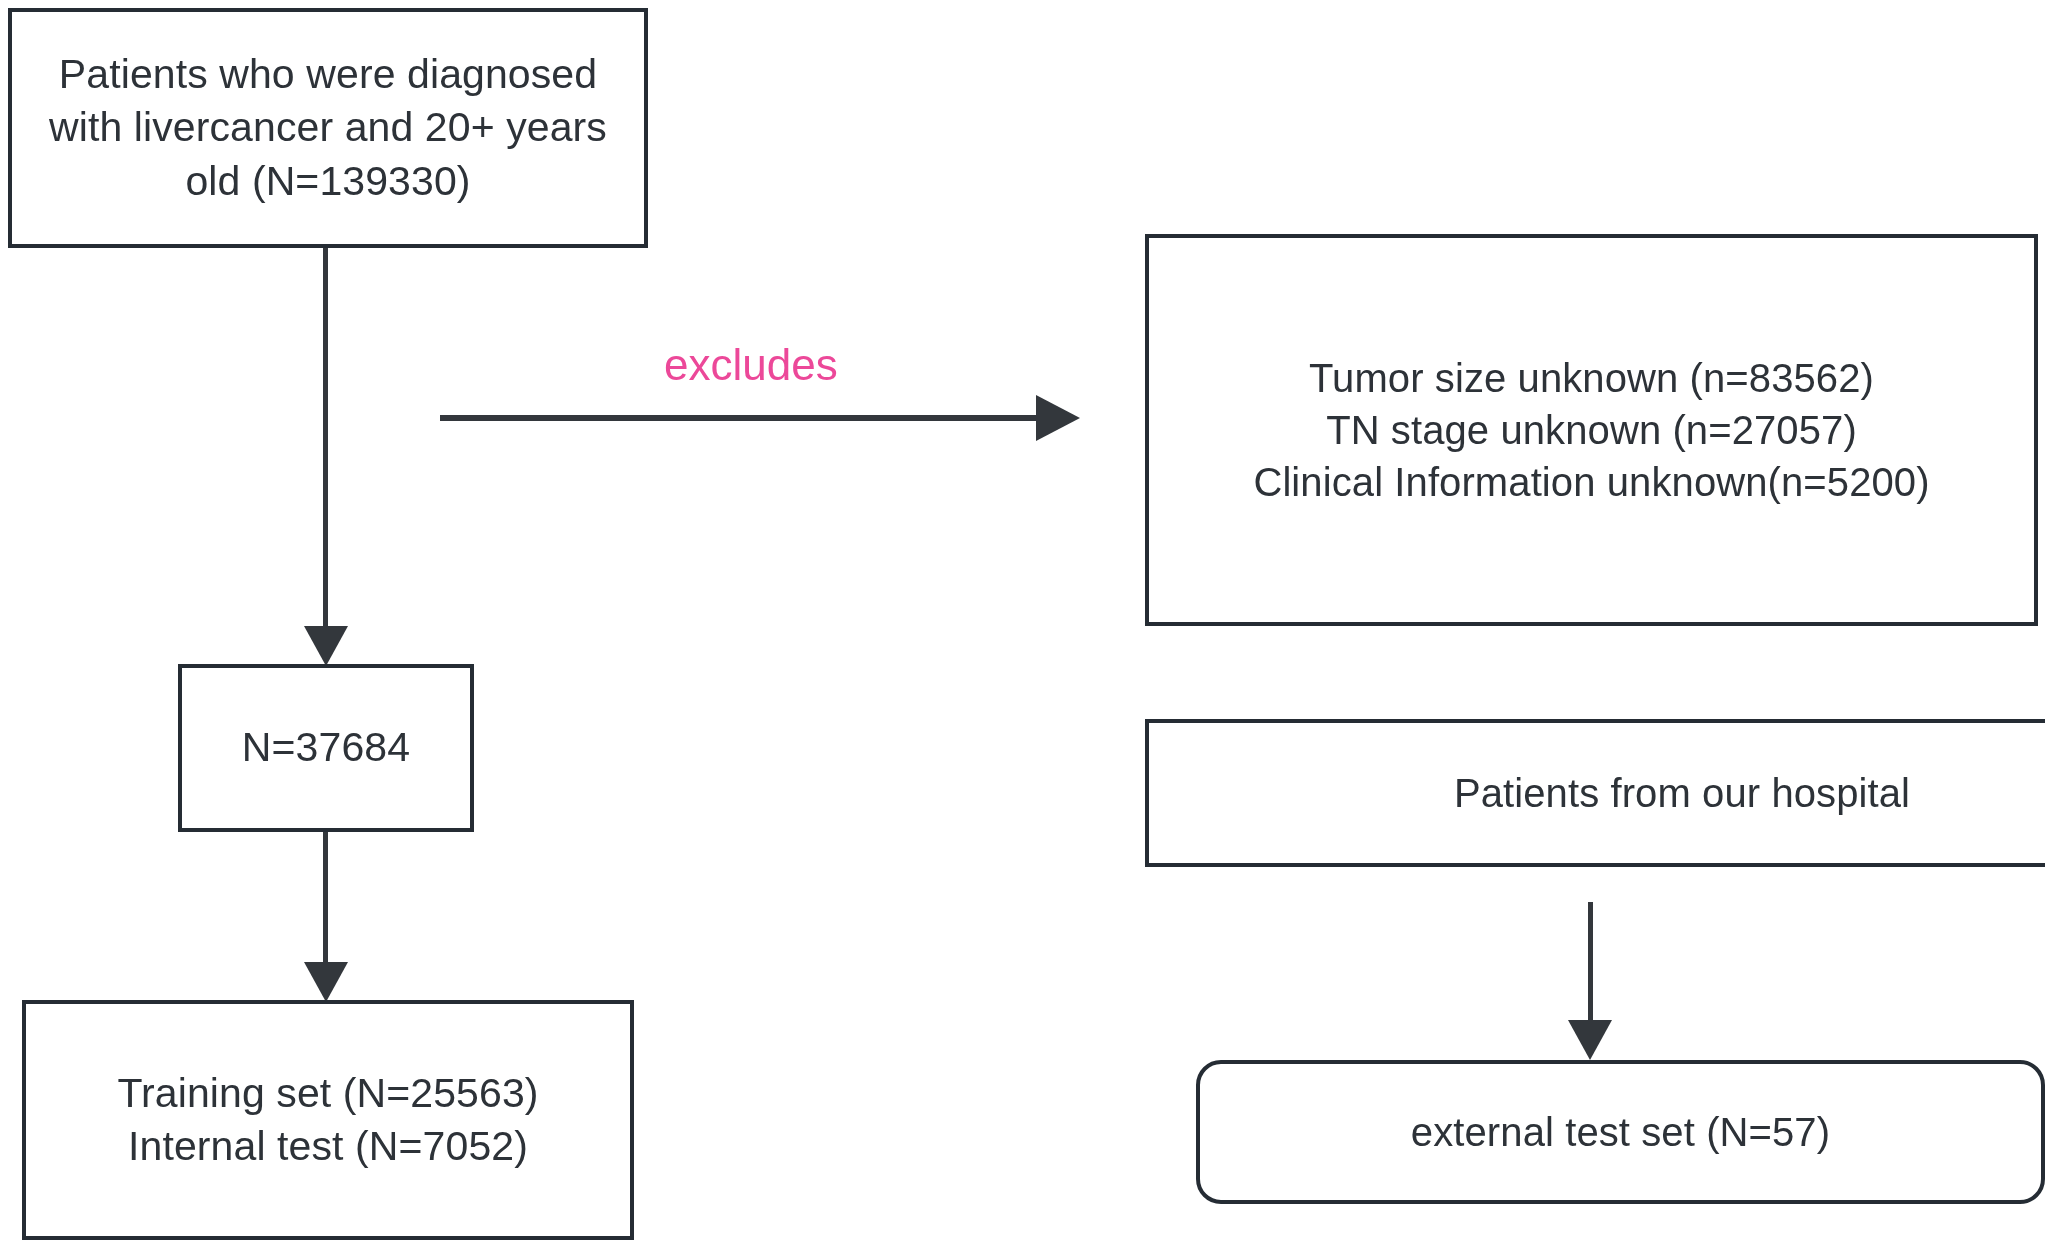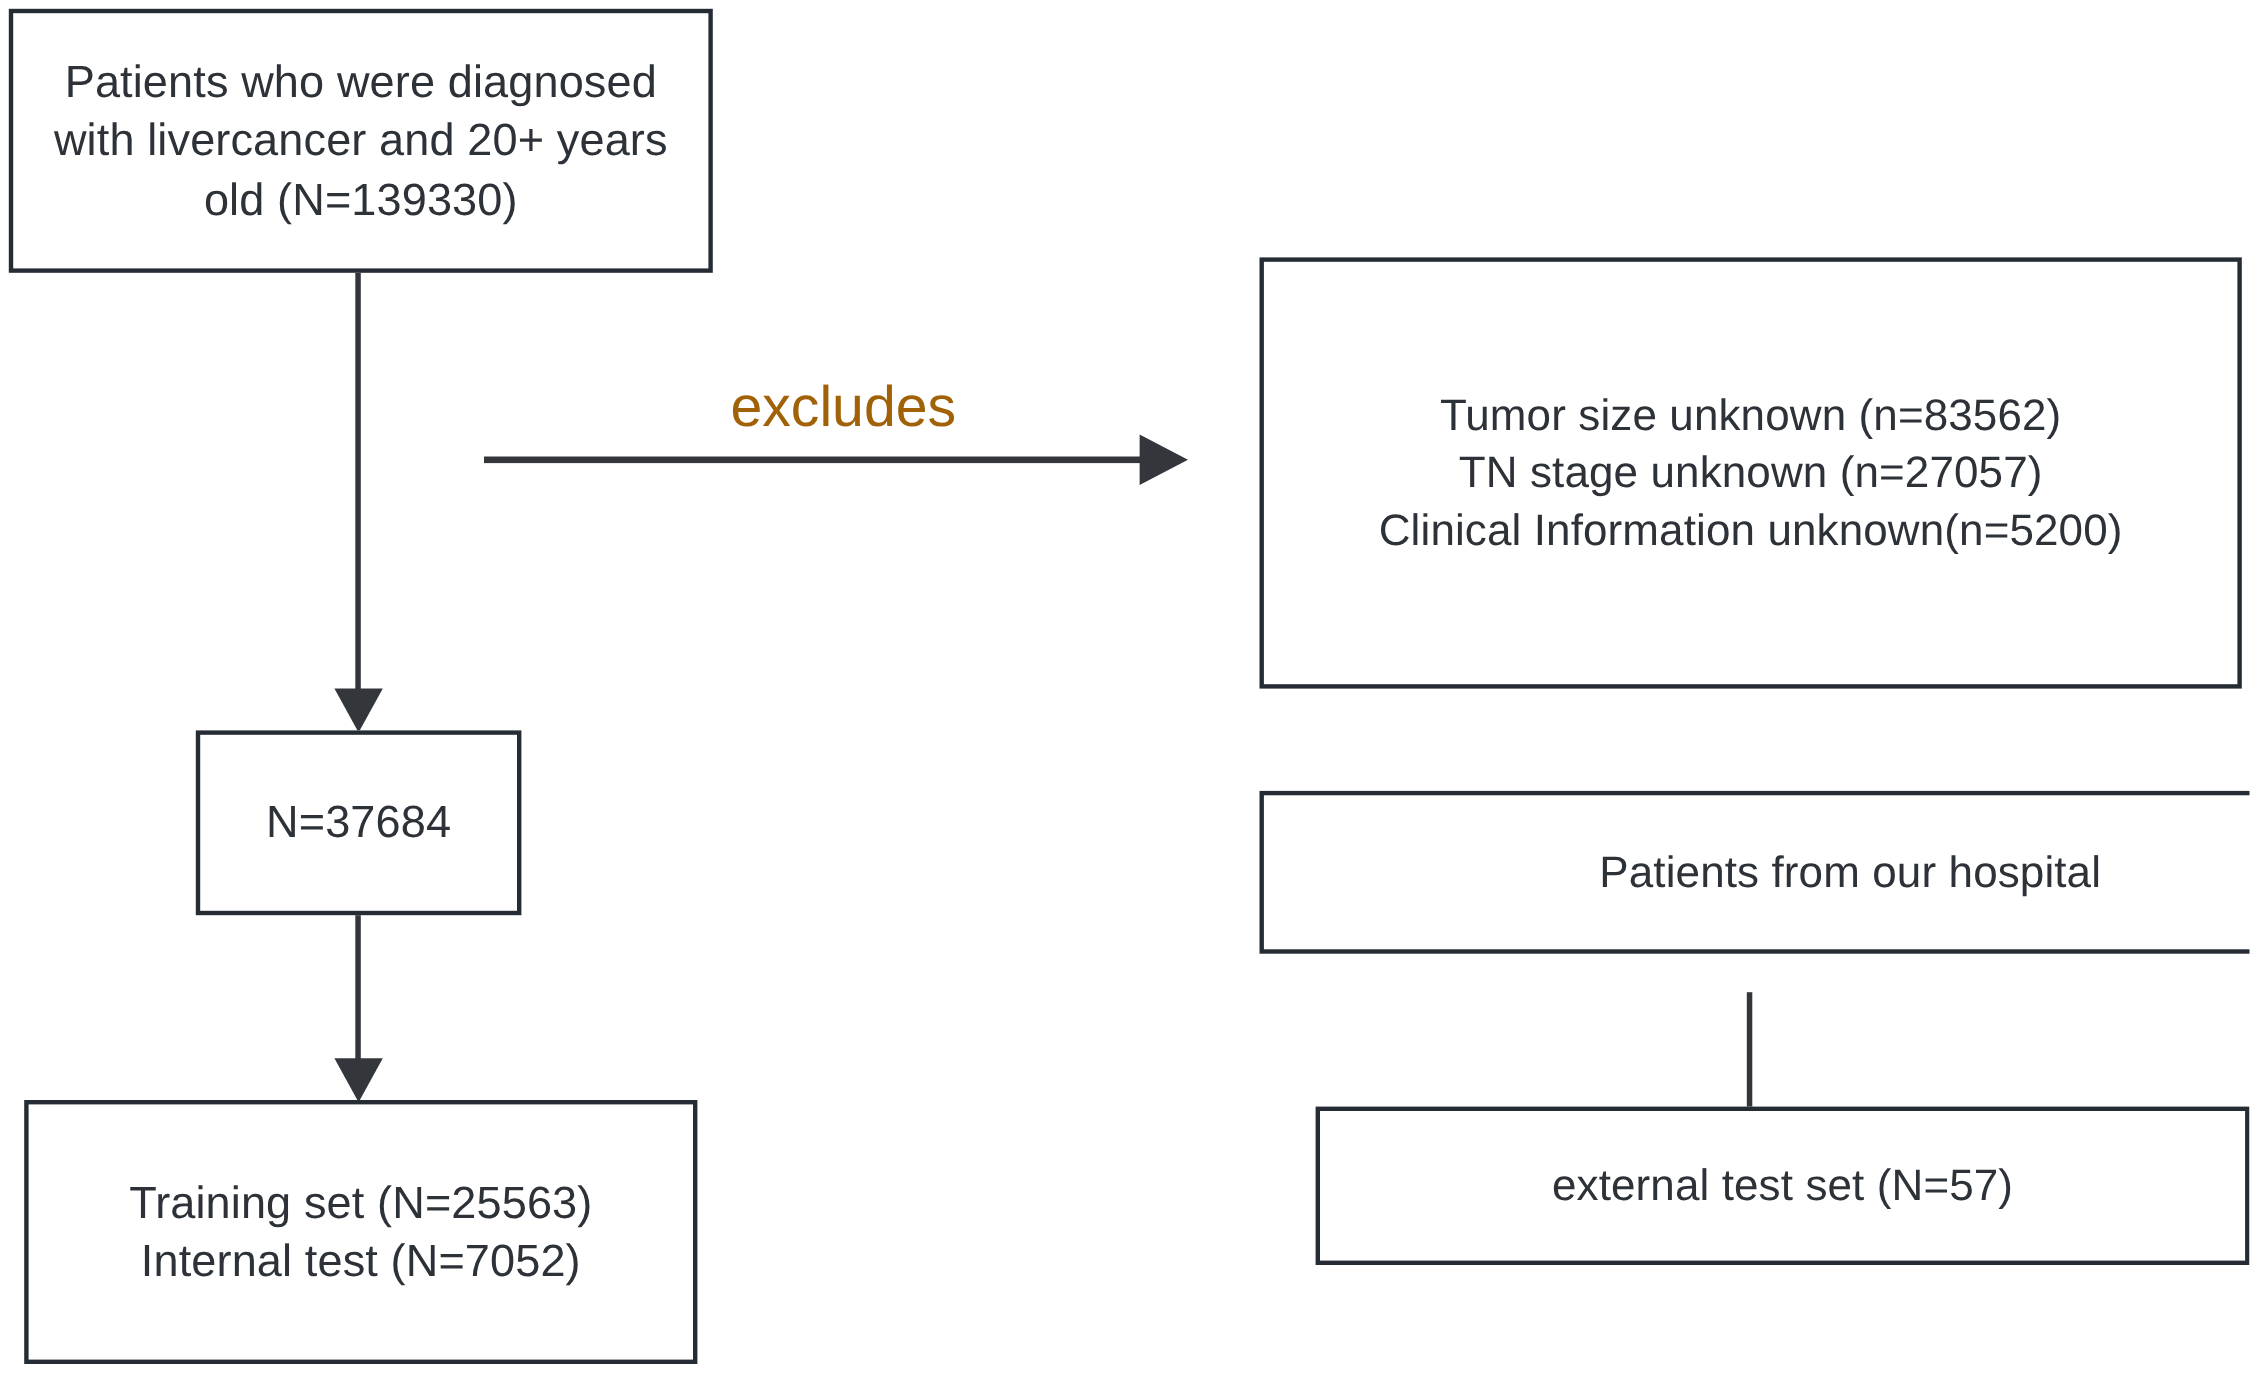--- a/index.html
+++ b/index.html
@@ -40,21 +40,21 @@
     white-space: pre-line;
     padding: 0 14px;
   }
 
   
   #node-cohort        { left: 8px;    top: 8px;     width: 640px; height: 240px; }
   #node-eligible      { left: 178px;  top: 664px;   width: 296px; height: 168px; }
   #node-split         { left: 22px;   top: 1000px;  width: 612px; height: 240px; }
   #node-excluded      { left: 1145px; top: 234px;   width: 893px; height: 392px; }
   #node-hospital      { left: 1145px; top: 719px;   width: 1074px; height: 148px; }
-  #node-external      { left: 1196px; top: 1006px;  width: 849px; height: 144px; }
+  #node-external      { left: 1196px; top: 1060px;  width: 849px; height: 144px; border-radius: 25px; }
 
   #node-cohort .node-text   { font-size: 41px; text-align: center; }
   #node-split .node-text    { font-size: 41px; }
   #node-eligible .node-text { font-size: 41px; }
 
   
   .conn-line {
     position: absolute;
     background: #33373c;
   }
@@ -83,22 +83,22 @@
     width: 0;
     height: 0;
     border-top: 23px solid transparent;
     border-bottom: 23px solid transparent;
     border-left: 44px solid #33373c;
   }
   #arrow-excludes { left: 1036px; top: 395px; }
 
   .edge-label {
     position: absolute;
-    font-size: 52px;
-    color: #a16207;
+    font-size: 44px;
+    color: #ec4899;
     white-space: nowrap;
   }
   #label-excludes { left: 664px; top: 340px; }
 </style>
 </head>
 <body>
 
 <div id="canvas">
 
   <div class="node" id="node-cohort">

